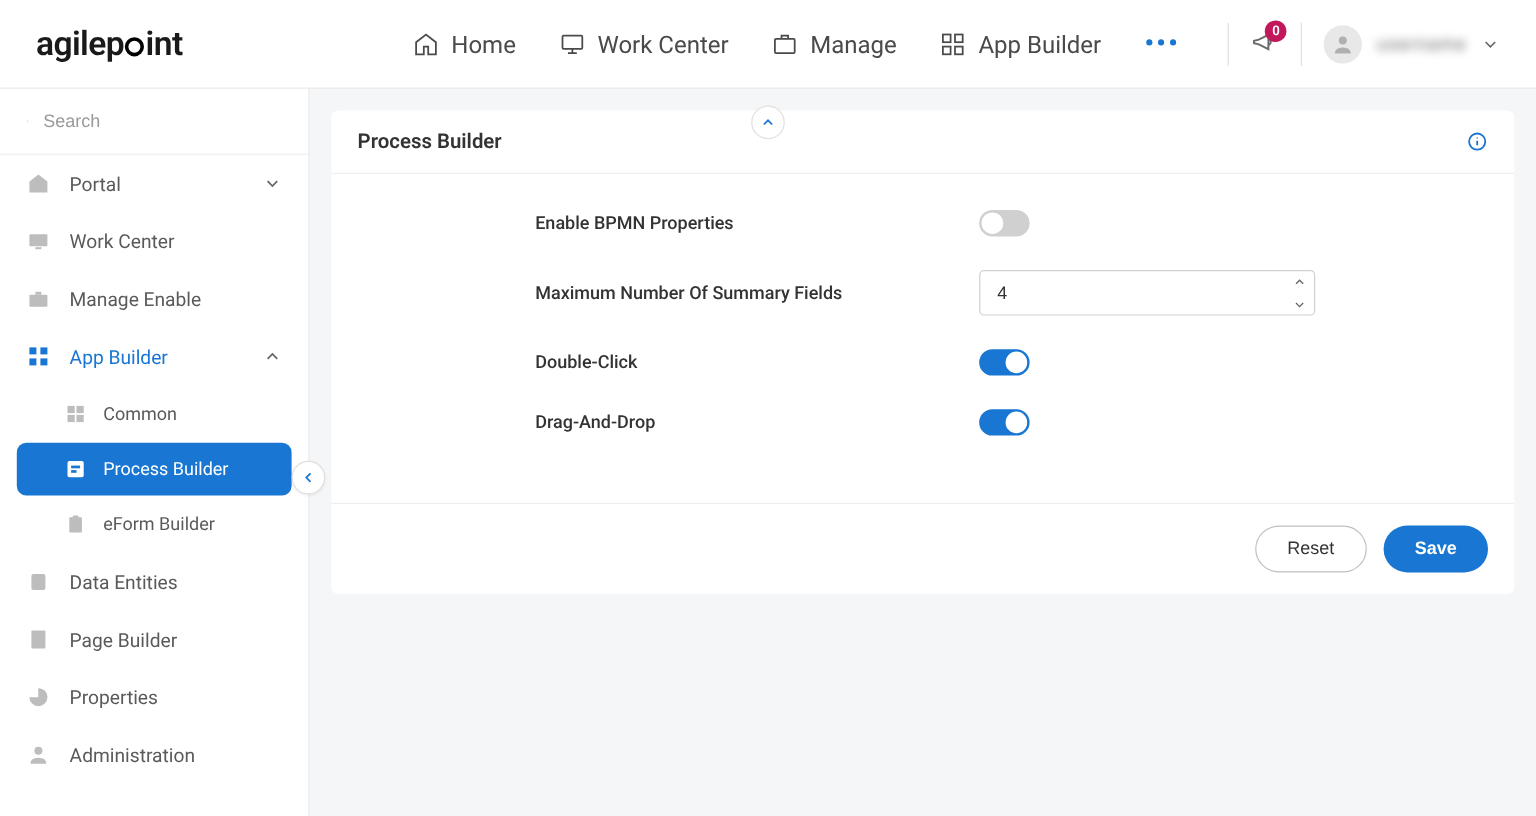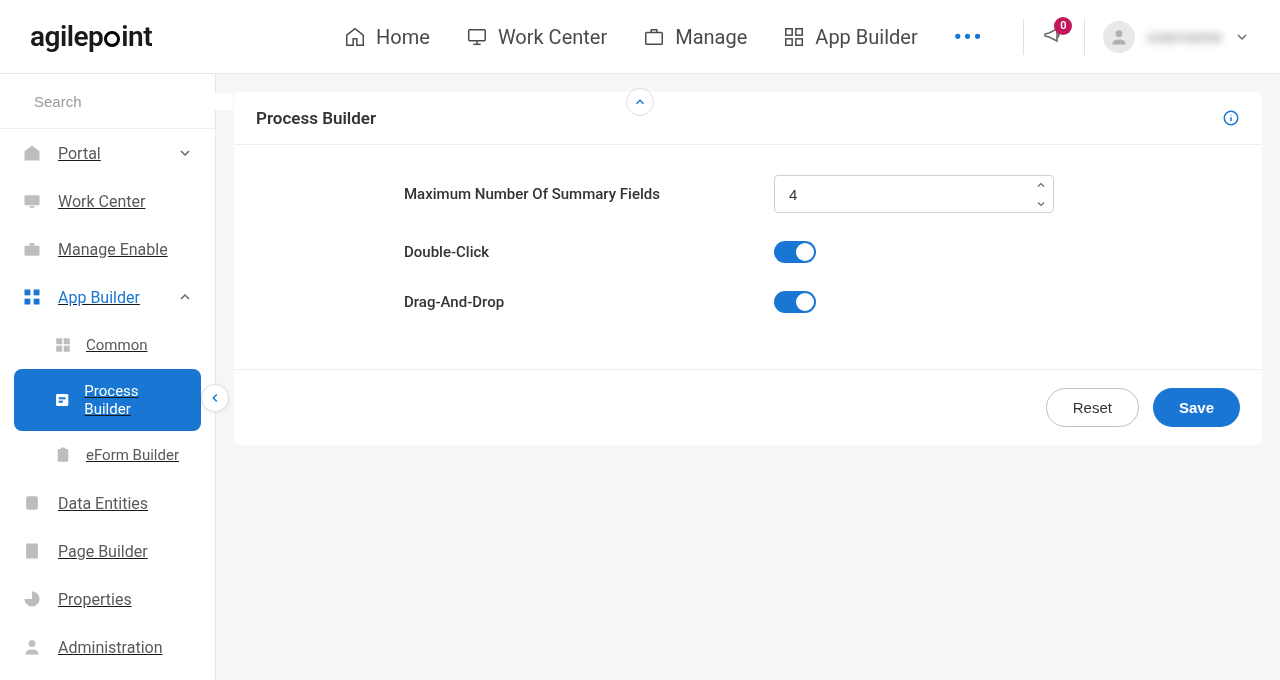--- a/index.html
+++ b/index.html
@@ -23,22 +23,22 @@
 .avatar svg { width: 20px; height: 20px; fill: #b0b0b0; }
 .username { filter: blur(4px); color: #666; font-size: 15px; letter-spacing: 1px; }
 .chevron-down { width: 16px; height: 16px; stroke: #666; fill: none; stroke-width: 2; }
 
 
 .collapse-tab { position: absolute; top: 88px; left: 50%; transform: translateX(-50%); width: 28px; height: 28px; background: #fff; border: 1px solid #e0e0e0; border-radius: 50%; display: flex; align-items: center; justify-content: center; cursor: pointer; z-index: 10; }
 .collapse-tab svg { width: 14px; height: 14px; stroke: #1976d2; fill: none; stroke-width: 2.5; }
 
 
 .body { display: flex; height: calc(680px - 74px); }
-.sidebar { width: 216px; background: #fff; border-right: 1px solid #e8e8e8; display: flex; flex-direction: column; position: relative; }
-.sidebar-scroll { overflow-y: auto; flex: 1; text-decoration: underline; }
+.sidebar { width: 258px; background: #fff; border-right: 1px solid #e8e8e8; display: flex; flex-direction: column; position: relative; }
+.sidebar-scroll { overflow-y: auto; flex: 1; }
 .sidebar-scroll::-webkit-scrollbar { width: 8px; }
 .sidebar-scroll::-webkit-scrollbar-thumb { background: #cfcfcf; border-radius: 4px; }
 .search-wrap { display: flex; align-items: center; gap: 12px; padding: 18px 22px; border-bottom: 1px solid #eee; }
 .search-icon { width: 18px; height: 18px; stroke: #9a9a9a; fill: none; stroke-width: 2; }
 .search-input { border: none; outline: none; font-size: 15px; color: #333; flex: 1; }
 .search-input::placeholder { color: #9a9a9a; }
 
 .side-item { display: flex; align-items: center; gap: 16px; padding: 14px 22px; cursor: pointer; color: #5a5a5a; font-size: 16px; }
 .side-item .side-icon { width: 20px; height: 20px; fill: #bdbdbd; stroke: #bdbdbd; }
 .side-item.active { color: #1976d2; }
@@ -262,20 +262,24 @@
     <div class="panel">
       <div class="panel-header">
         <div class="panel-title">Process Builder</div>
         <svg class="info-icon" viewBox="0 0 24 24">
             <circle cx="12" cy="12" r="9"></circle>
             <line x1="12" y1="11" x2="12" y2="16"></line>
             <circle cx="12" cy="8" r="0.8" fill="#1976d2" stroke="none"></circle>
           </svg>
       </div>
       <div class="panel-body">
+        <div class="form-row">
+          <div class="form-label">Enable BPMN Properties</div>
+          <div class="toggle off"></div>
+        </div>
         <div class="form-row">
           <div class="form-label">Maximum Number Of Summary Fields</div>
           <div class="spinner">
             <input class="spinner-input" value="4" style="">
             <div class="spinner-btns">
               <div class="spinner-btn">
                   <svg viewBox="0 0 24 24">
                     <polyline points="6 15 12 9 18 15"></polyline>
                   </svg>
                 </div>

